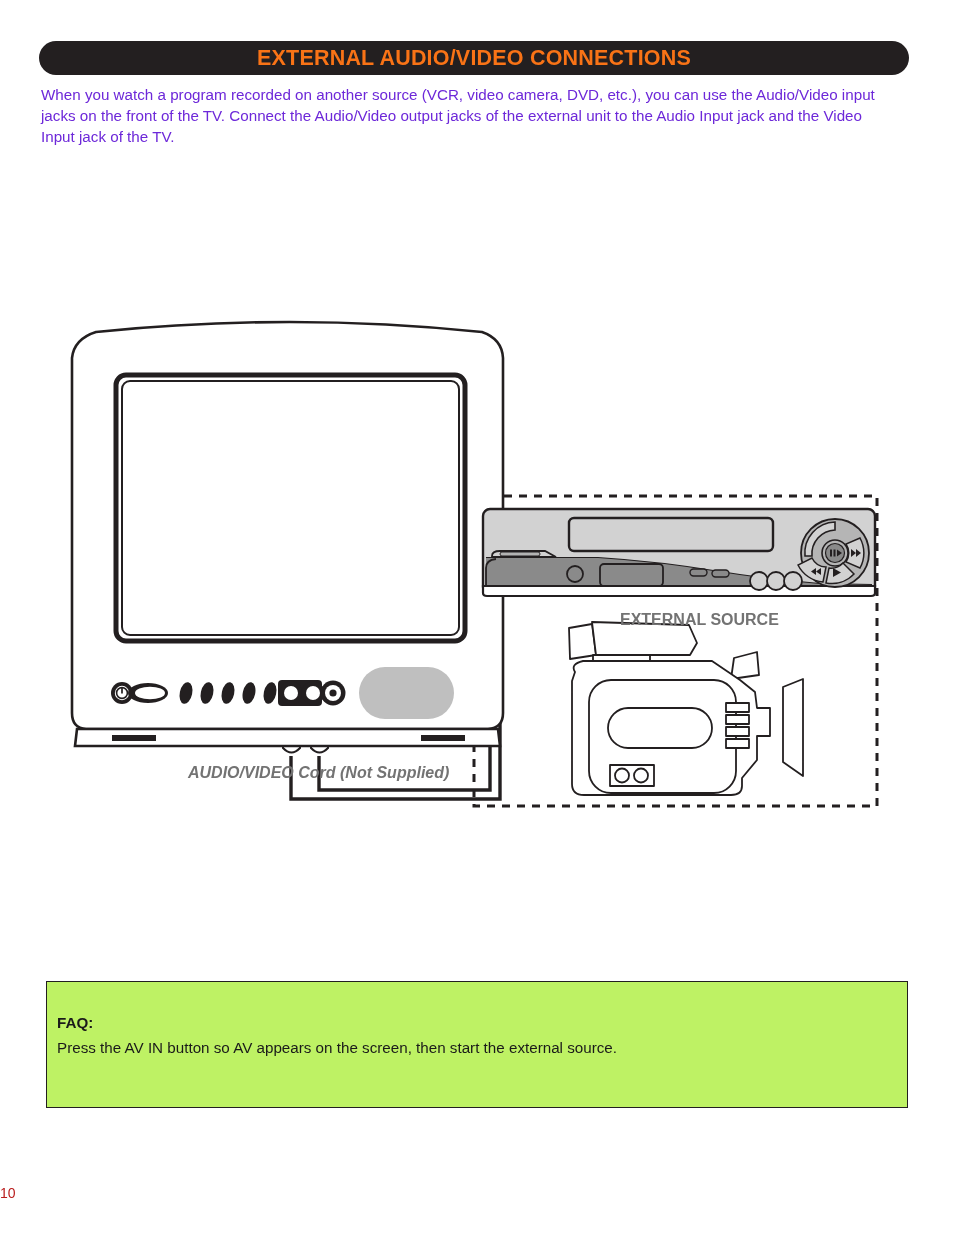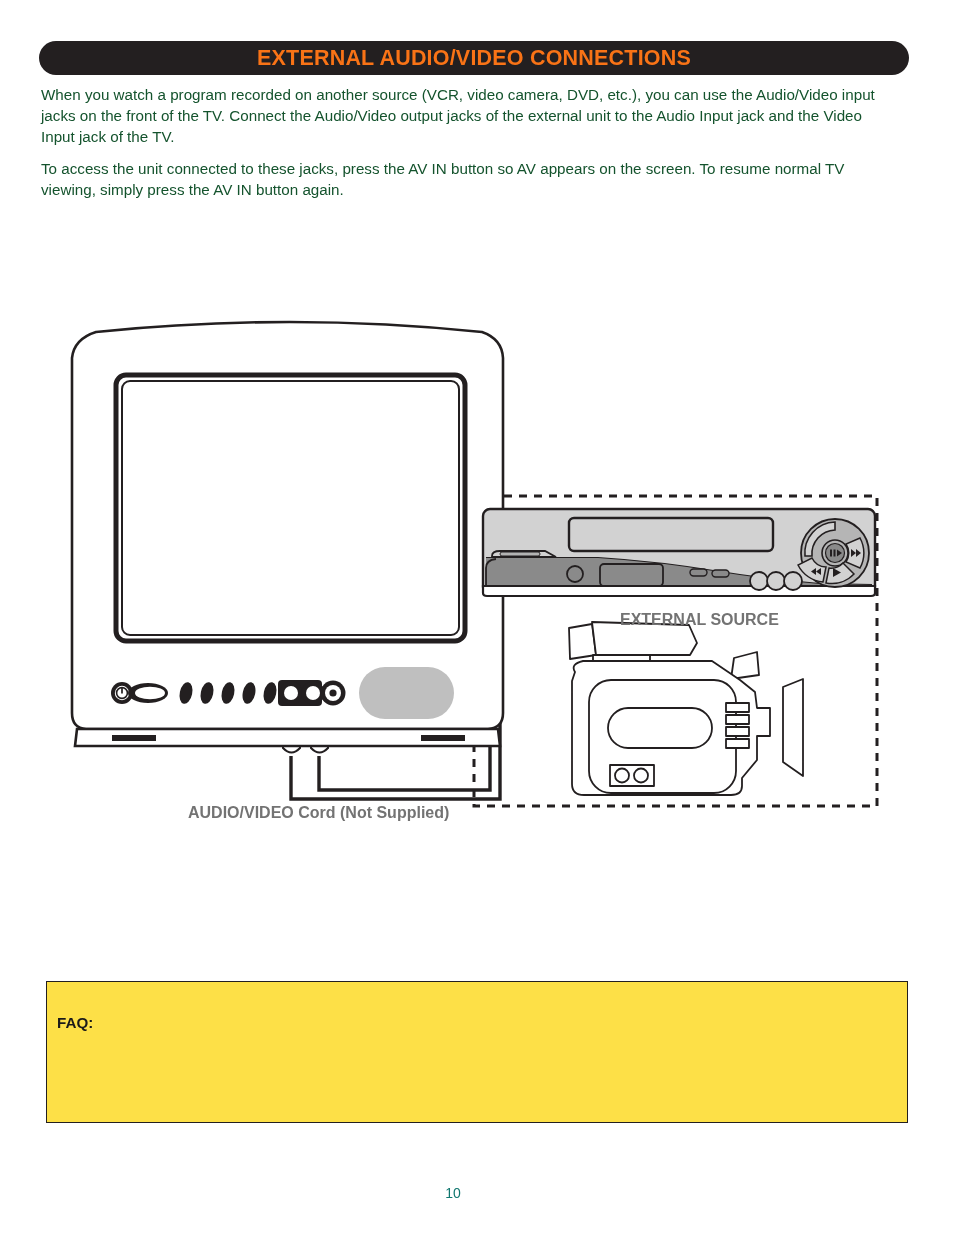--- a/index.html
+++ b/index.html
@@ -39,21 +39,21 @@
     font-weight: bold;
     letter-spacing: 0.2px;
     white-space: nowrap;
   }
 
   
   .body-text {
     position: absolute;
     font-size: 15.2px;
     line-height: 21px;
-    color: #14532d;
+    color: #6d28d9;
   }
   #intro-para-1 { left: 41px; top: 84px;  width: 845px; }
   #intro-para-2 { left: 41px; top: 158px; width: 845px; }
 
   
   #diagram {
     position: absolute;
     left: 0;
     top: 0;
     width: 954px;
@@ -63,32 +63,32 @@
 
   
   .diagram-label {
     position: absolute;
     font-size: 16px;
     font-weight: bold;
     color: #737373;
     white-space: nowrap;
   }
   #label-external-source { left: 620px; top: 611px; }
-  #label-av-cord        { left: 188px; top: 804px; }
+  #label-av-cord        { left: 188px; top: 764px; font-style: italic; }
 
   
   #faq-box {
     position: absolute;
     left: 46px;
     top: 981px;
     width: 862px;
-    height: 142px;
+    height: 127px;
     border: 1.5px solid #231f20;
     box-sizing: border-box;
-    background: #fde047;
+    background: #bef264;
   }
   #faq-inner {
     position: absolute;
     left: 10px;
     top: 32px;
     right: 10px;
   }
   #faq-heading {
     font-size: 15.2px;
     font-weight: bold;
@@ -103,36 +103,34 @@
     font-size: 15.2px;
     line-height: 21px;
   }
 
   
   #page-number {
     position: absolute;
     left: 0;
     top: 1185px;
     width: 906px;
-    text-align: center;
     font-size: 14px;
-    color: #0f766e;
+    color: #b91c1c;
   }
 </style>
 </head>
 <body>
 
 <div id="page">
 
   <div id="header-banner">
     <span class="title">EXTERNAL AUDIO/VIDEO CONNECTIONS</span>
   </div>
 
   <div class="body-text" id="intro-para-1">When you watch a program recorded on another source (VCR, video camera, DVD, etc.), you can use the Audio/Video input jacks on the front of the TV. Connect the Audio/Video output jacks of the external unit to the Audio Input jack and the Video Input jack of the TV.</div>
-  <div class="body-text" id="intro-para-2">To access the unit connected to these jacks, press the AV IN button so AV appears on the screen. To resume normal TV viewing, simply press the AV IN button again.</div>
 
   <svg id="diagram" viewBox="0 0 954 1235" width="954" height="1235">
 
     <rect x="474" y="496" width="403" height="310" fill="none" stroke="#231f20" stroke-width="3" stroke-dasharray="8 7"></rect>
 
     <g fill="none" stroke="#231f20" stroke-width="3.4" stroke-linecap="butt">
 
       <path d="M291,756 L291,799 L500,799 L500,470"></path>
 
       <path d="M319,756 L319,790 L490,790 L490,740"></path>
@@ -300,18 +298,19 @@
     </g>
 
   </svg>
 
   <div class="diagram-label" id="label-external-source">EXTERNAL SOURCE</div>
   <div class="diagram-label" id="label-av-cord">AUDIO/VIDEO Cord (Not Supplied)</div>
 
   <div id="faq-box">
     <div id="faq-inner">
       <div id="faq-heading">FAQ:</div>
+      <div id="faq-answer">Press the AV IN button so AV appears on the screen, then start the external source.</div>
     </div>
   </div>
 
   <div id="page-number">10</div>
 
 </div>
 
 </body></html>

